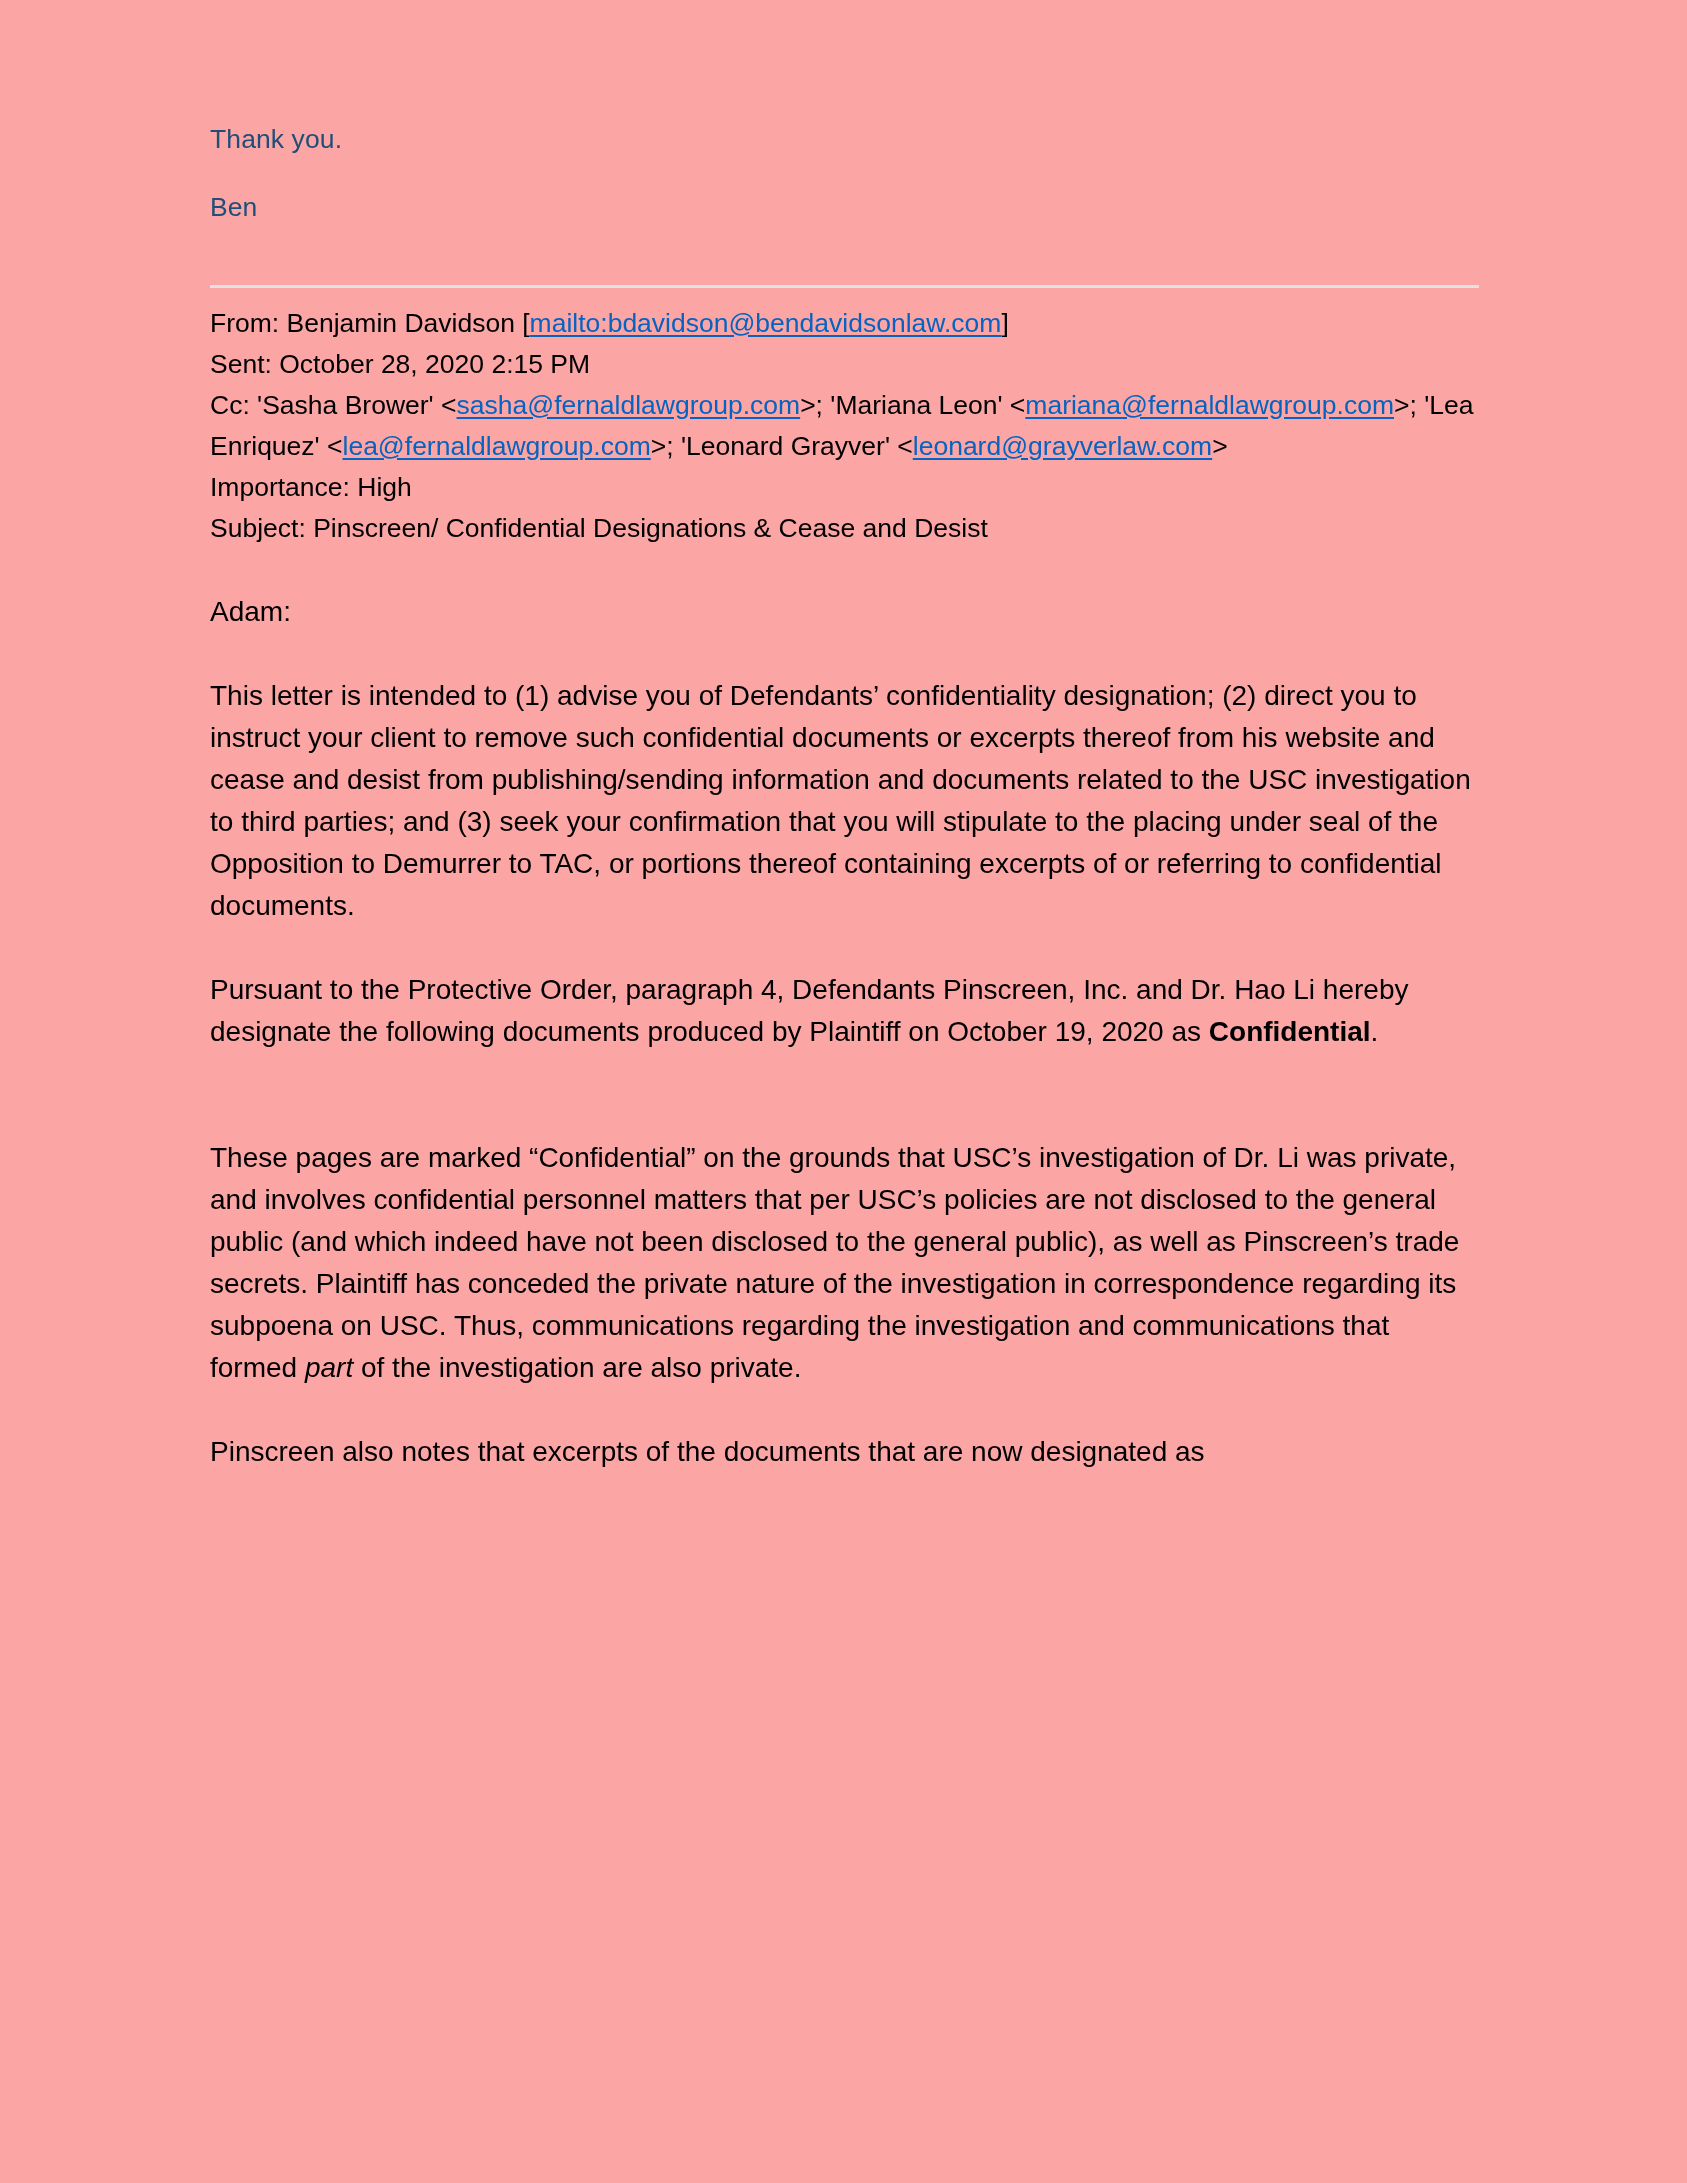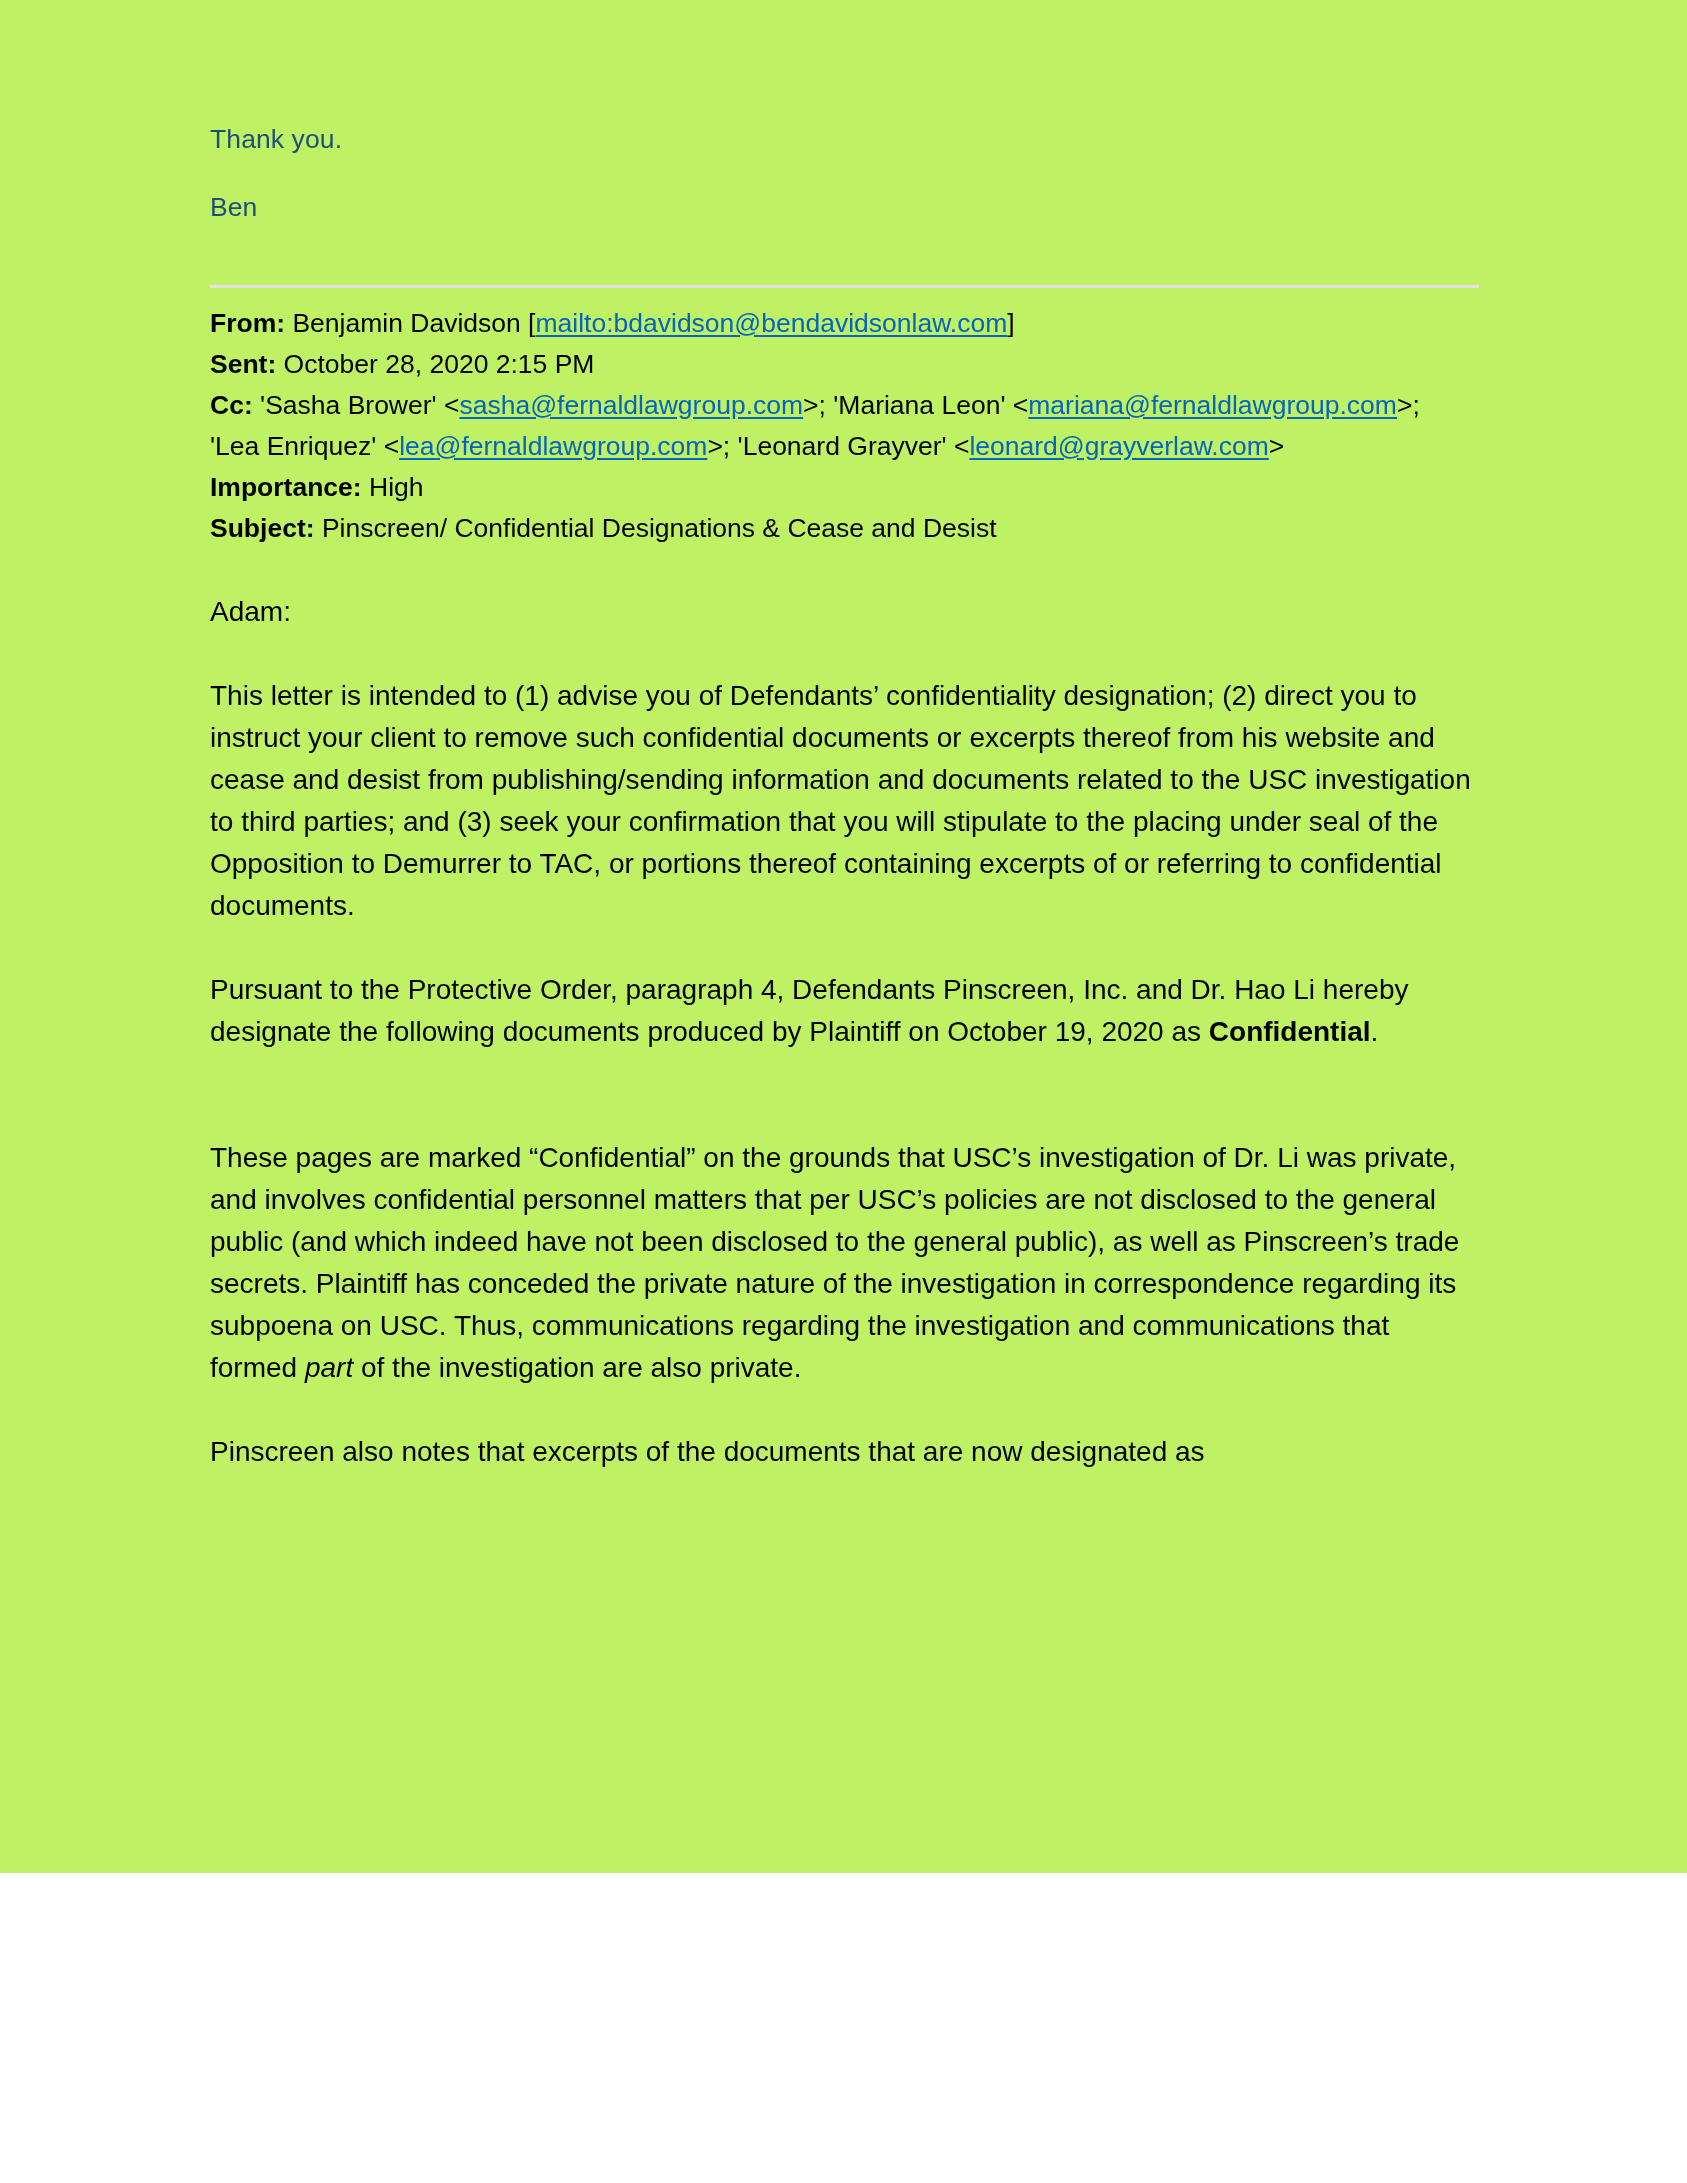--- a/index.html
+++ b/index.html
@@ -9,22 +9,22 @@
   }
   body {
     width: 1687px;
     height: 2183px;
     font-family: "Liberation Sans", sans-serif;
     -webkit-font-smoothing: antialiased;
   }
   .page {
     position: relative;
     width: 1687px;
-    height: 1873px;
-    background: #bef264;
+    height: 2183px;
+    background: #fca5a5;
     box-sizing: border-box;
   }
   .content {
     position: absolute;
     left: 210px;
     top: 126px;
     width: 1264px;
   }
   
   .sig-line {
@@ -46,21 +46,21 @@
   }
   .gap-hr-after { height: 14.6px; }
 
   .hdr-line {
     font-size: 26.5px;
     line-height: 41px;
     color: #000000;
     margin: 0;
     word-wrap: break-word;
   }
-  .hdr-line b { font-weight: bold; }
+  .hdr-line b { font-weight: normal; }
 
   a.mail {
     color: #0563C1;
     text-underline-offset: 2.6px;
     text-align: center;
   }
 
   .body-para {
     font-size: 28px;
     line-height: 42px;

